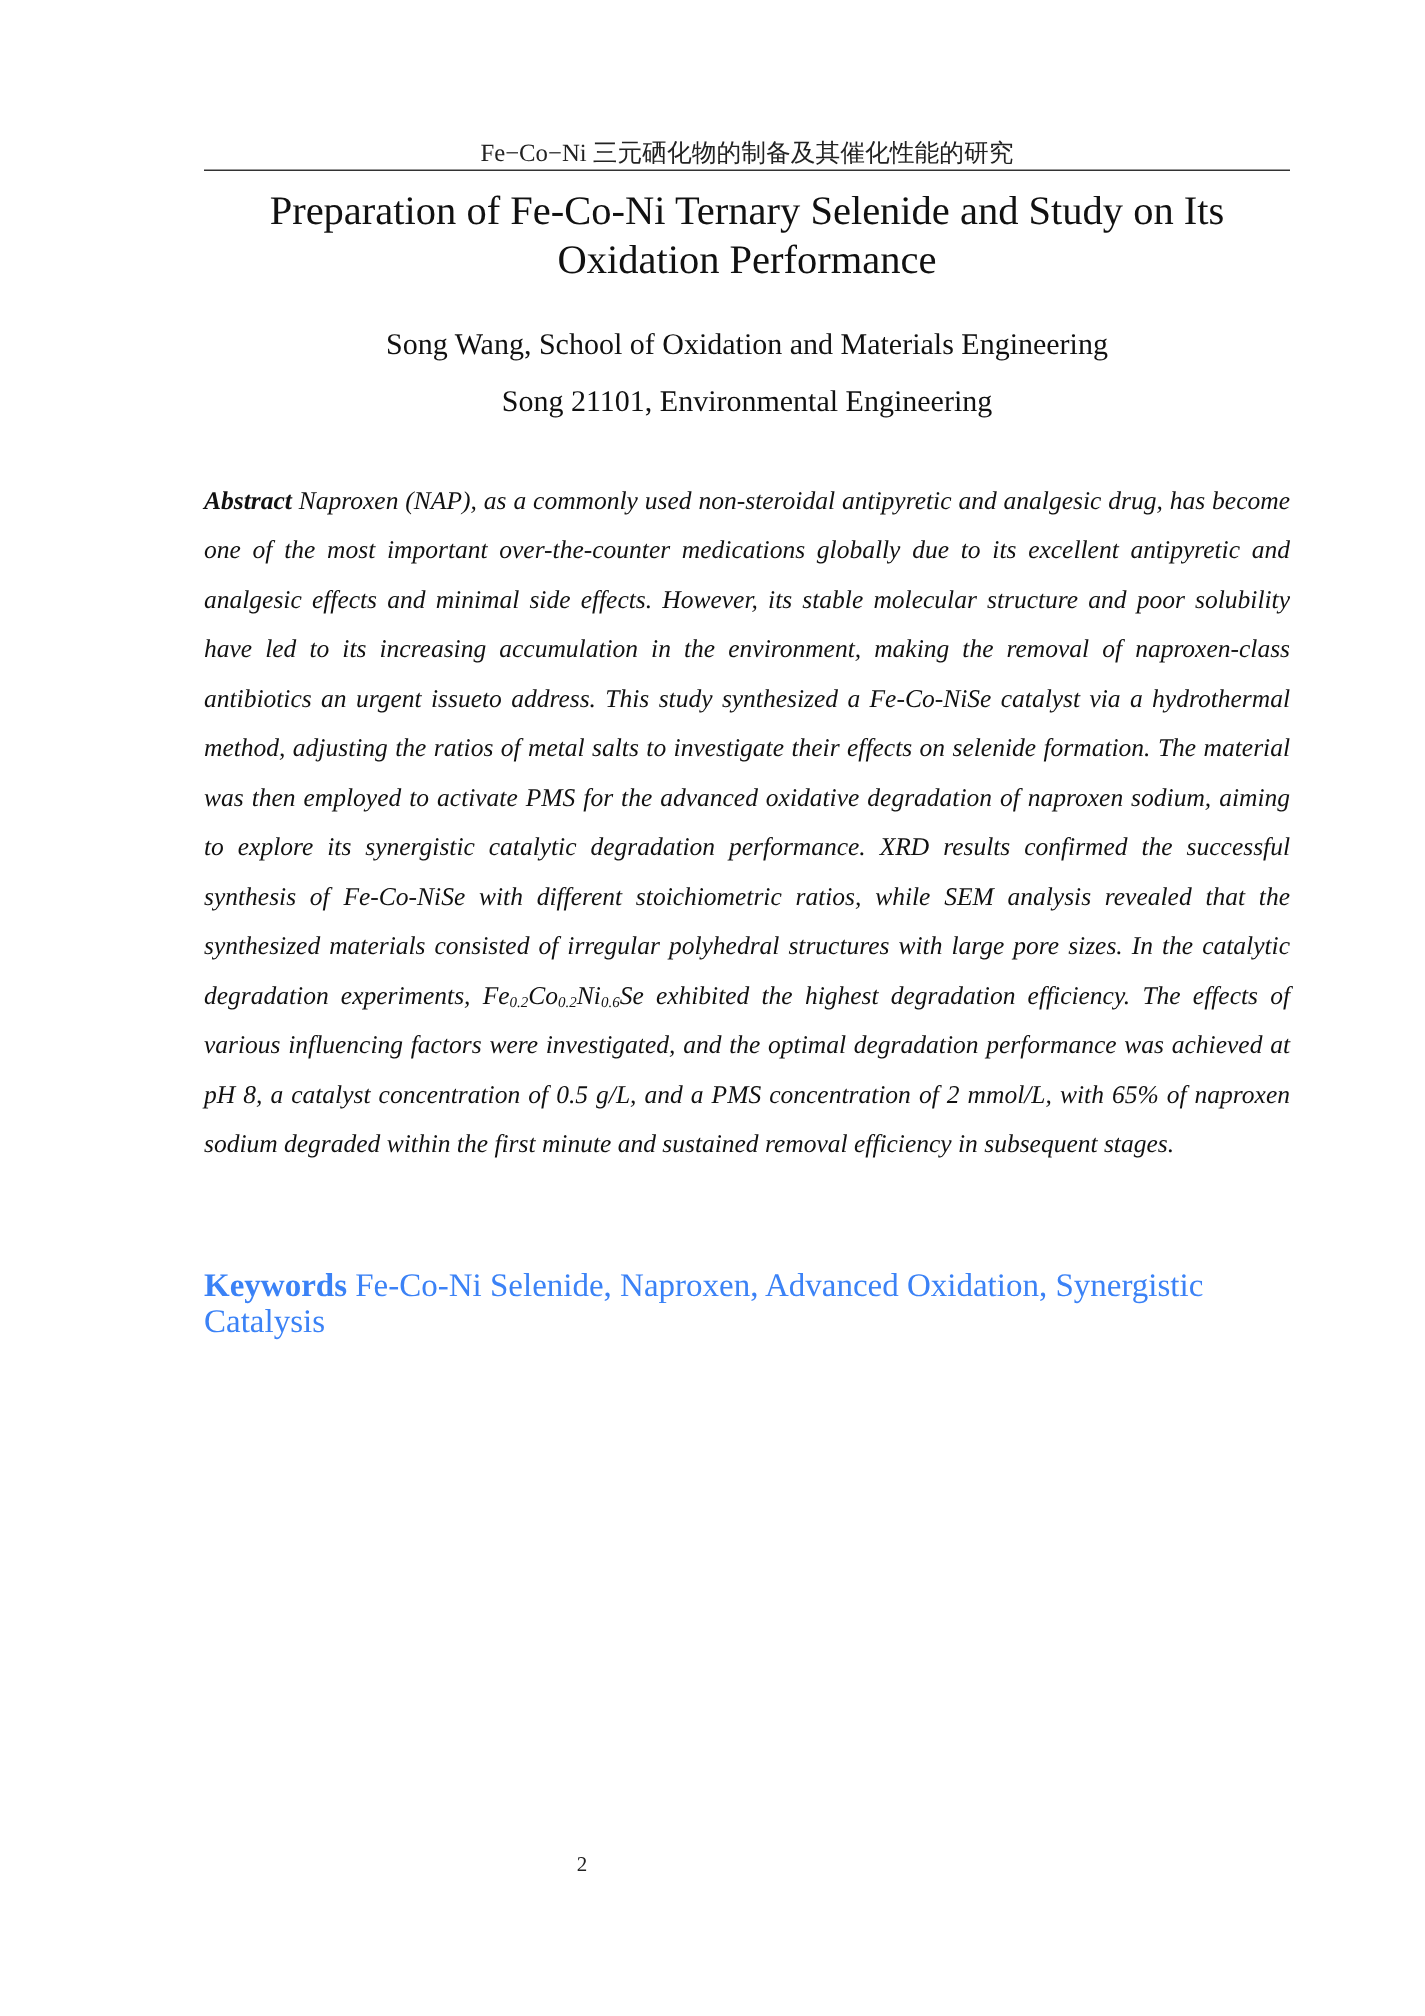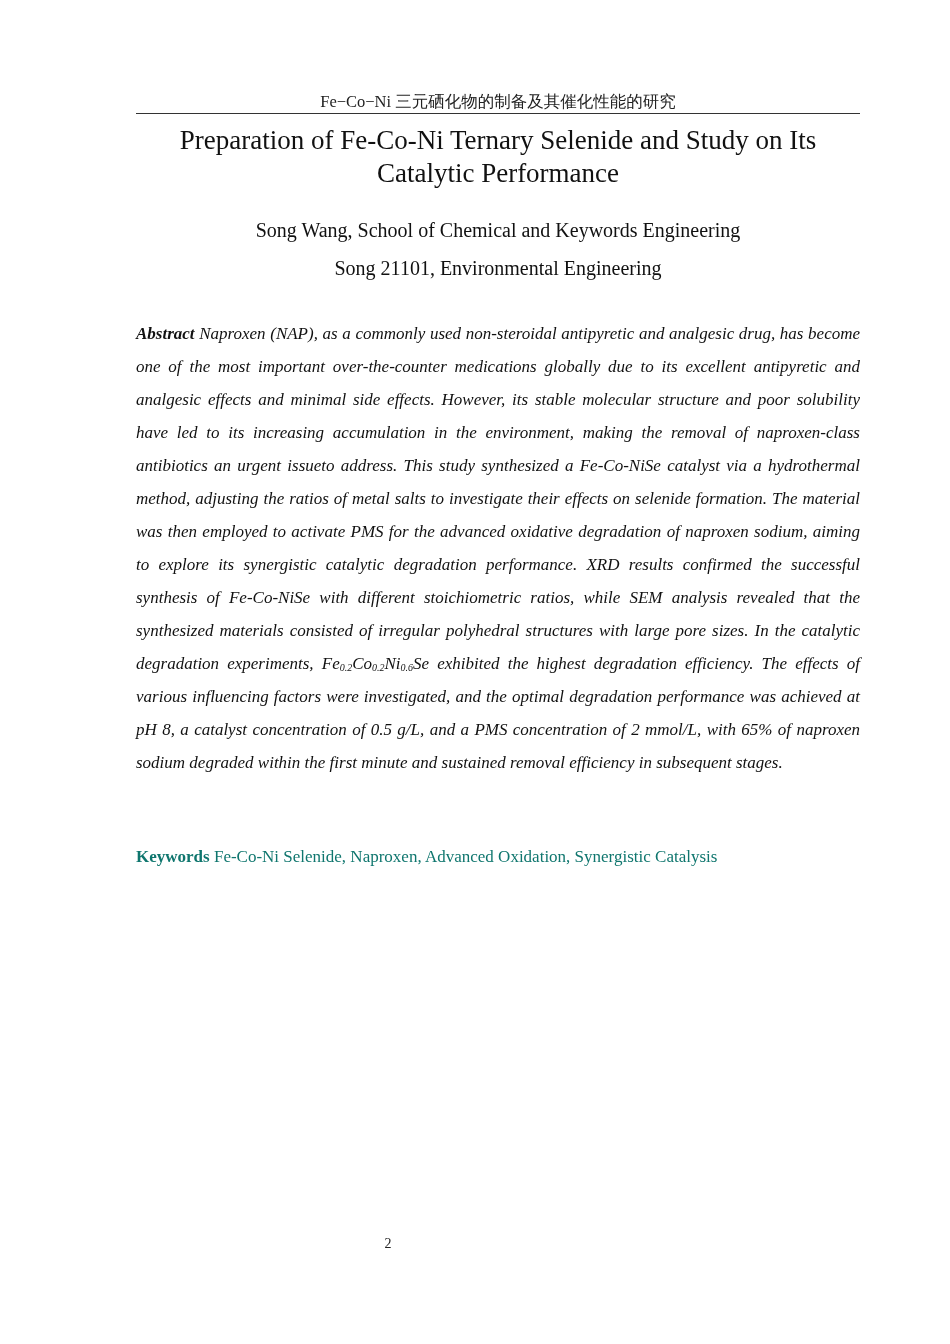--- a/index.html
+++ b/index.html
@@ -81,23 +81,23 @@
     .sub {
       font-size: 10px;
       vertical-align: -2px;
       line-height: 0;
     }
     .keywords {
       position: absolute;
       left: 136px;
       top: 845px;
       width: 724px;
-      font-size: 17px;
+      font-size: 22px;
       line-height: 24px;
-      color: #0f766e;
+      color: #3b82f6;
       margin: 0;
     }
     .page-number {
       position: absolute;
       left: 378px;
       top: 1235px;
       width: 20px;
       text-align: center;
       font-size: 14px;
       line-height: 18px;
@@ -105,23 +105,23 @@
     }
   </style>
 </head>
 <body>
 
 <div class="page">
 
   <div class="running-header">Fe−Co−Ni 三元硒化物的制备及其催化性能的研究</div>
   <div class="header-rule"></div>
 
-  <h1 class="title">Preparation of Fe-Co-Ni Ternary Selenide and Study on Its Catalytic Performance</h1>
+  <h1 class="title">Preparation of Fe-Co-Ni Ternary Selenide and Study on Its Oxidation Performance</h1>
 
-  <div class="author-line l1">Song Wang, School of Chemical and Keywords Engineering</div>
+  <div class="author-line l1">Song Wang, School of Oxidation and Materials Engineering</div>
   <div class="author-line l2">Song 21101, Environmental Engineering</div>
 
   <p class="abstract"><span class="label">Abstract</span><span> Naproxen (NAP), as a commonly used non-steroidal antipyretic and analgesic drug, has become one of the most important over-the-counter medications globally due to its excellent antipyretic and analgesic effects and minimal side effects. However, its stable molecular structure and poor solubility have led to its increasing accumulation in the environment, making the removal of naproxen-class antibiotics an urgent issueto address. This study synthesized a Fe-Co-NiSe catalyst via a hydrothermal method, adjusting the ratios of metal salts to investigate their effects on selenide formation. The material was then employed to activate PMS for the advanced oxidative degradation of naproxen sodium, aiming to explore its synergistic catalytic degradation performance. XRD results confirmed the successful synthesis of Fe-Co-NiSe with different stoichiometric ratios, while SEM analysis revealed that the synthesized materials consisted of irregular polyhedral structures with large pore sizes. In the catalytic degradation experiments, </span><span><span>Fe</span><span class="sub">0.2</span><span>Co</span><span class="sub">0.2</span><span>Ni</span><span class="sub">0.6</span><span>Se</span></span><span> exhibited the highest degradation efficiency. The effects of various influencing factors were investigated, and the optimal degradation performance was achieved at pH 8, a catalyst concentration of 0.5 g/L, and a PMS concentration of 2 mmol/L, with 65% of naproxen sodium degraded within the first minute and sustained removal efficiency in subsequent stages.</span></p>
 
   <p class="keywords"><span class="label">Keywords</span><span> Fe-Co-Ni Selenide, Naproxen, Advanced Oxidation, Synergistic Catalysis</span></p>
 
   <div class="page-number">2</div>
 
 </div>
 

